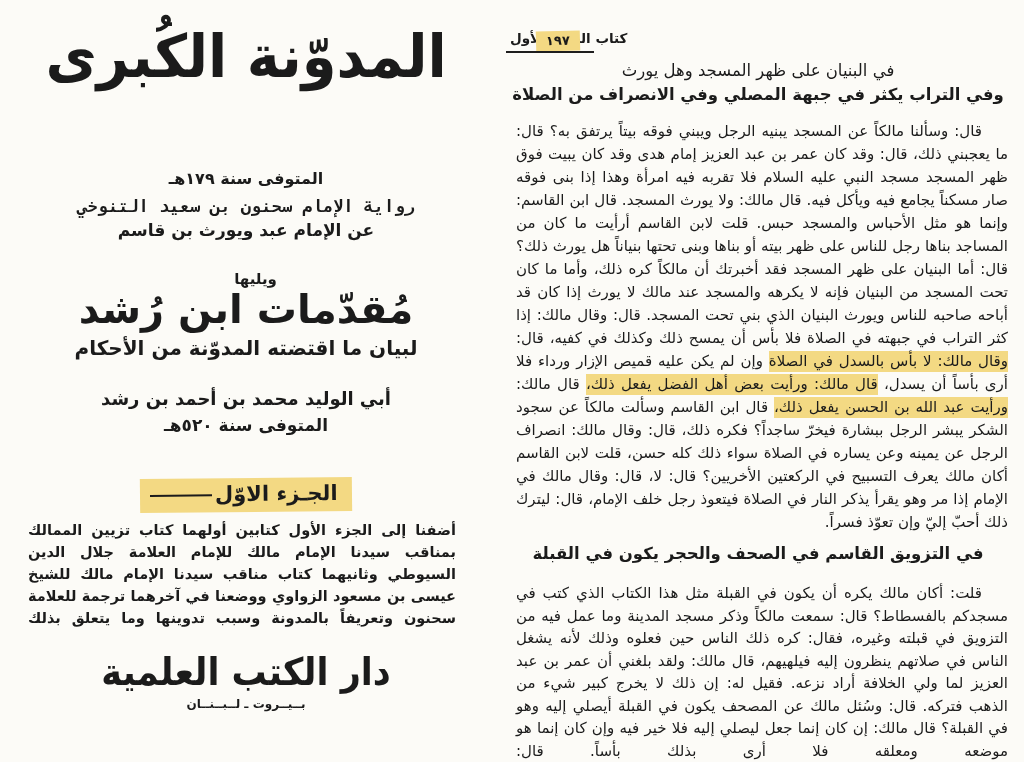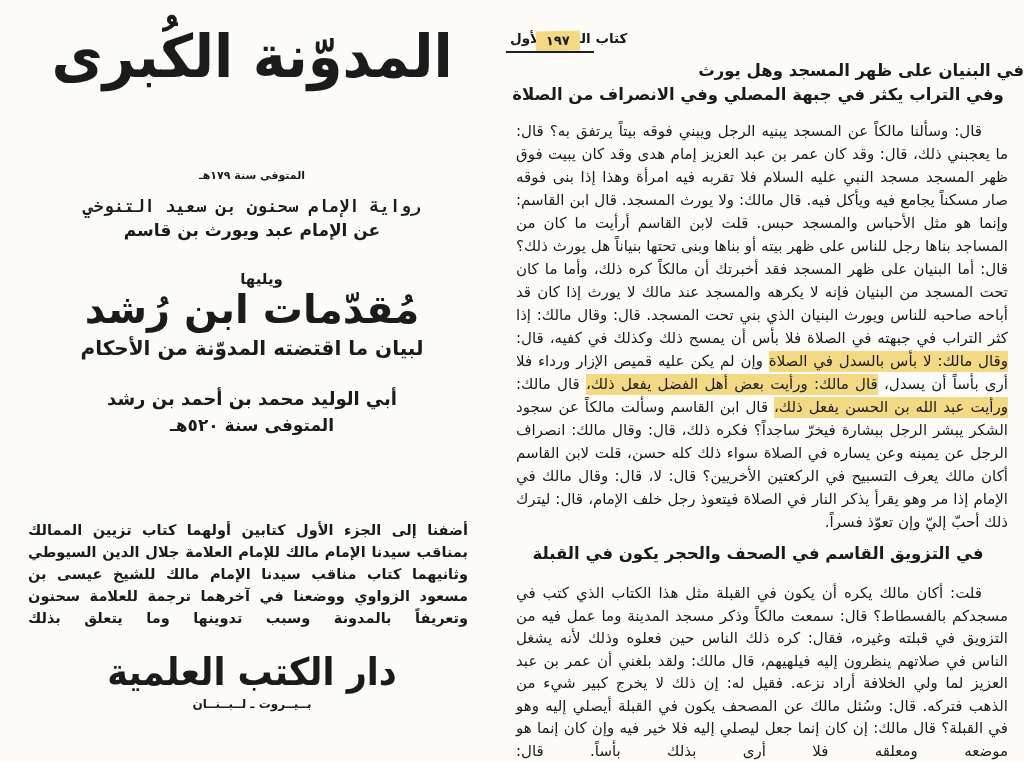--- a/index.html
+++ b/index.html
@@ -5,30 +5,30 @@
   :root { --hl:#f3d983; --ink:#1b1b1b; --paper:#fcfbf7; }
   * { box-sizing:border-box; }
   html,body { margin:0; padding:0; }
   body {
     width:1024px; height:762px; position:relative; overflow:hidden;
     background:var(--paper); color:var(--ink);
     font-family:"DejaVu Sans", sans-serif;
     direction:rtl;
   }
   .page { position:absolute; top:0; height:762px; }
-  .left-page  { right:520px; left:0;  }
+  .left-page  { right:532px; left:0;  }
   .right-page { left:0; right:492px; width:532px; }
   .right-page { left:auto; right:0; }
   .abs { position:absolute; }
   .ctr { left:0; right:0; text-align:center; }
 
   
   .lp-title { top:24px; font-size:56px; font-weight:bold; letter-spacing:-2px; transform:scaleY(1.06); }
   .lp-author { top:141px; font-size:21px; font-weight:bold; }
-  .lp-death1 { top:169px; font-size:11px; font-weight:bold; }
+  .lp-death1 { top:169px; font-size:16px; font-weight:bold; }
   .lp-riwaya1 { top:196px; font-size:17px; font-weight:bold;font-family:Liberation Mono, monospace; }
   .lp-riwaya2 { top:220px; font-size:17px; font-weight:bold; }
   .lp-followed { top:270px; font-size:15px; font-weight:bold;margin-left:19px; }
   .lp-subtitle { top:286px; font-size:40px; font-weight:bold; }
   .lp-subdesc { top:336px; font-size:20px; font-weight:bold; }
   .lp-hafiz { top:370px; font-size:15px; font-weight:bold; }
   .lp-hafizname { top:388px; font-size:18px; font-weight:bold; }
   .lp-death2 { top:415px; font-size:17px; font-weight:bold; }
   .lp-volume { top:478px; }
   .volume-label {
@@ -49,21 +49,21 @@
 
   
   .rp-header-title { top:30px; left:18px; right:auto; font-size:13.5px; font-weight:bold; }
   .right-page .rp-header-title { left:18px; }
   .rp-pagenum {
     top:31px; right:444px; left:auto;
     background:var(--hl); padding:2px 10px 3px 10px;
     font-size:13px; font-weight:bold; transform:rotate(-1.5deg);
   }
   .rp-rule { top:51px; right:430px; left:14px; height:2px; background:#1e1e1e; }
-  .rp-h1a { top:61px; font-size:16.5px; font-weight:bold;text-align:right; }
+  .rp-h1a { top:61px; font-size:16.5px; font-weight:normal; }
   .rp-h1b { top:85px; font-size:16.5px; font-weight:bold; }
   .rp-para1 {
     top:120px; right:16px; left:24px;
     font-size:15px; line-height:23px; text-align:justify; text-indent:26px;
   }
   .rp-h2 { top:544px; font-size:16.5px; font-weight:bold; }
   .rp-para2 {
     top:582px; right:16px; left:24px;
     font-size:15px; line-height:22.5px; text-align:justify; text-indent:26px;
     text-align-last:justify;
@@ -76,20 +76,23 @@
 <div class="page left-page">
   <div class="abs ctr lp-title">المدوّنة الكُبرى</div>
   <div class="abs ctr lp-death1">المتوفى سنة ١٧٩هـ</div>
   <div class="abs ctr lp-riwaya1">رواية الإمام سحنون بن سعيد التنوخي</div>
   <div class="abs ctr lp-riwaya2">عن الإمام عبد ويورث بن قاسم</div>
   <div class="abs ctr lp-followed">ويليها</div>
   <div class="abs ctr lp-subtitle">مُقدّمات ابن رُشد</div>
   <div class="abs ctr lp-subdesc">لبيان ما اقتضته المدوّنة من الأحكام</div>
   <div class="abs ctr lp-hafizname">أبي الوليد محمد بن أحمد بن رشد</div>
   <div class="abs ctr lp-death2">المتوفى سنة ٥٢٠هـ</div>
+  <div class="abs ctr lp-volume">
+    <span class="volume-label">الجـزء الاوّل</span>
+  </div>
   <div class="abs lp-note">أضفنا إلى الجزء الأول كتابين أولهما كتاب تزيين الممالك بمناقب سيدنا الإمام مالك للإمام العلامة جلال الدين السيوطي وثانيهما كتاب مناقب سيدنا الإمام مالك للشيخ عيسى بن مسعود الزواوي ووضعنا في آخرهما ترجمة للعلامة سحنون وتعريفاً بالمدونة وسبب تدوينها وما يتعلق بذلك</div>
   <div class="abs ctr lp-publisher">دار الكتب العلمية</div>
   <div class="abs ctr lp-location">بــيــروت ـ لــبــنــان</div>
 </div>
 
 <div class="page right-page">
   <div class="abs rp-header-title">كتاب الصلاة الأول</div>
   <div class="abs rp-pagenum">١٩٧</div>
   <div class="abs rp-rule"></div>
   <div class="abs ctr rp-h1a">في البنيان على ظهر المسجد وهل يورث</div>

